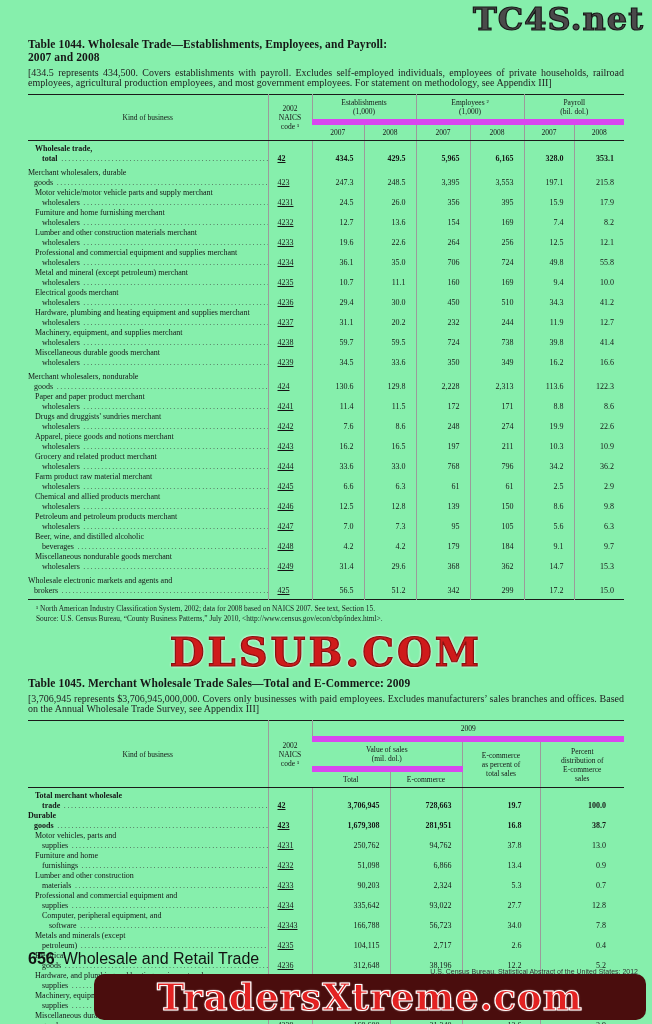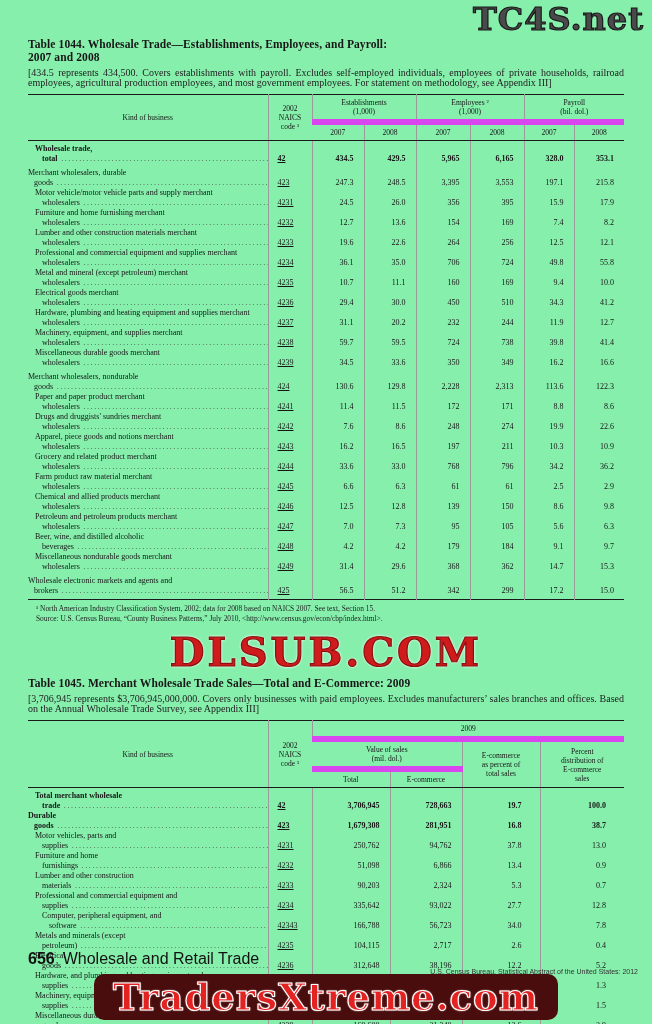--- a/index.html
+++ b/index.html
@@ -52,21 +52,21 @@
     font-weight:bold; font-size:32px; letter-spacing:1px; color:#4a4a4a;
     -webkit-text-stroke:1.2px #181818; z-index:5;
   }
   .wm-mid {
     text-align:center; margin:6px 0 2px 0; height:46px; line-height:46px;
     font-family:"DejaVu Serif", serif; font-weight:bold; font-size:40px; letter-spacing:3px;
     color:#cf1b1b; -webkit-text-stroke:1.2px #8c0f0f;
     text-shadow:0 0 3px #ffffff, 0 0 3px #ffffff;
   }
   .wm-bottom {
-    position:absolute; left:94px; top:974px; width:464px; height:46px;
+    position:absolute; left:94px; top:974px; width:552px; height:46px;
     background:#4a0d0d; border-radius:10px; display:flex; align-items:center; justify-content:center;
     z-index:6;
   }
   .wm-bottom .txt {
     font-family:"DejaVu Serif", serif; font-weight:bold; font-size:37px; letter-spacing:1px;
     color:#e32222; -webkit-text-stroke:1.1px #ffffff;
     text-shadow:0 0 2px #ffffff;
   }
 
   

